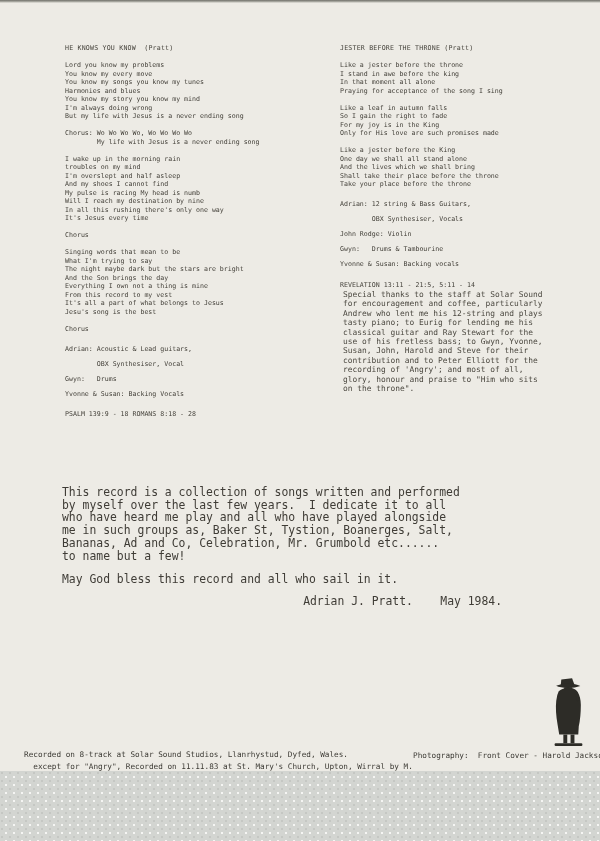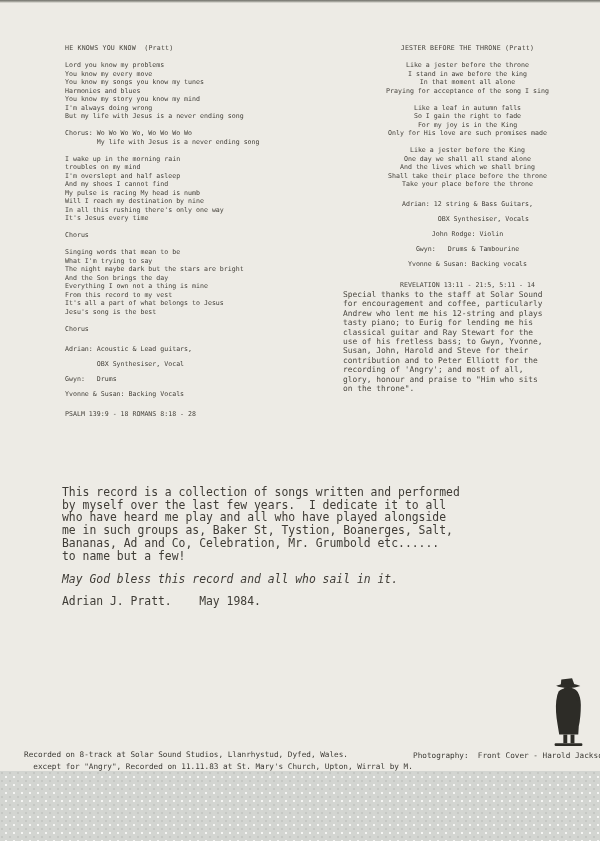--- a/index.html
+++ b/index.html
@@ -11,40 +11,40 @@
     font-family:"DejaVu Sans Mono","Liberation Mono",monospace;
     color:#45423b;
   }
   .top-edge{
     position:absolute;top:0;left:0;right:0;height:3px;
     background:linear-gradient(180deg,#45453f 0%,#9a9a92 60%,rgba(0,0,0,0) 100%);
     opacity:.75;
   }
   .col{position:absolute;width:255px;}
   .col-left{left:65px;top:44px;}
-  .col-right{left:340px;top:44px;text-align:center;}
+  .col-right{left:340px;top:44px;}
   .song-title{font-size:6.6px;line-height:8.5px;white-space:pre;letter-spacing:.2px;}
   .lyrics{font-size:6.6px;line-height:8.5px;margin-top:8.5px;white-space:pre;}
   .credits{font-size:6.6px;line-height:15px;margin-top:8.5px;white-space:pre;}
   .scripture{font-size:6.6px;line-height:8.5px;margin-top:8.5px;white-space:pre;}
   .thanks{
     position:absolute;left:343px;top:290px;width:240px;
     font-size:7.9px;line-height:9.4px;white-space:pre;color:#4a473f;
   }
   .dedication{
     position:absolute;left:62px;top:486px;width:440px;
     font-size:11.4px;line-height:12.7px;white-space:pre;color:#3f3c36;
   }
   .blessing{
     position:absolute;left:62px;top:573px;width:440px;
-    font-size:11.4px;line-height:12.7px;white-space:pre;color:#3f3c36;font-style:italic;
+    font-size:11.4px;line-height:12.7px;white-space:pre;color:#3f3c36;
   }
   .signature{
     position:absolute;left:62px;top:595px;width:440px;
-    font-size:11.4px;line-height:12.7px;white-space:pre;color:#3f3c36;
+    font-size:11.4px;line-height:12.7px;white-space:pre;color:#3f3c36;text-align:right;
   }
   .footer-left{
     position:absolute;left:24px;top:749px;
     font-size:7.7px;line-height:11.5px;white-space:pre;color:#3c3a34;
   }
   .footer-right{
     position:absolute;left:413px;top:750px;
     font-size:7.7px;line-height:11.5px;white-space:pre;color:#3c3a34;
   }
   .silhouette{

